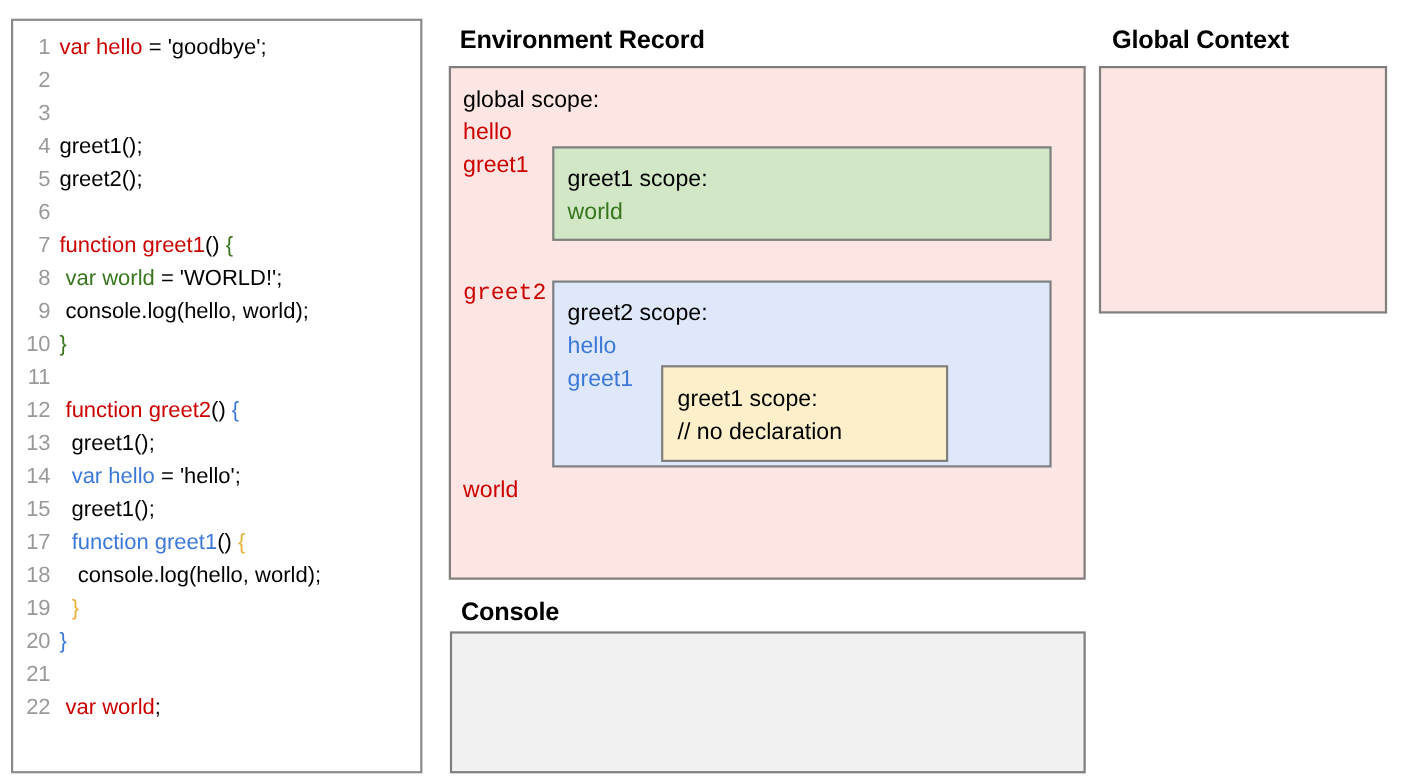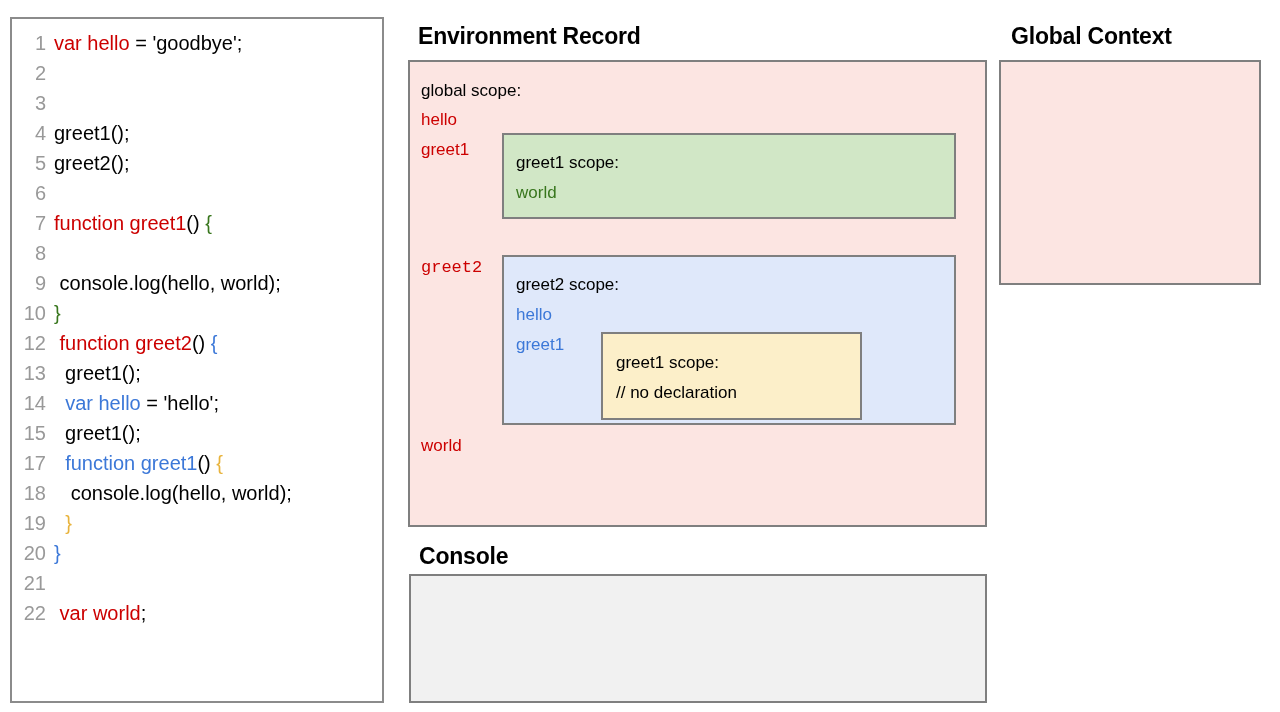--- a/index.html
+++ b/index.html
@@ -125,21 +125,21 @@
     left: 409px;
     top: 574px;
     width: 578px;
     height: 129px;
     background: #f1f1f1;
   }
 
   
   .scope-label {
     position: absolute;
-    font-size: 17px;
+    font-size: 21px;
     line-height: 30px;
     white-space: nowrap;
     color: #000000;
   }
   .var-red   { color: #cc0000; }
   .var-green { color: #38761d; }
   .var-blue  { color: #3c78d8; }
 
   #global-scope-head   { left: 421px; top: 76px; }
   #global-var-hello    { left: 421px; top: 105px; }
@@ -164,23 +164,24 @@
 
   <div class="code-panel">
     <div class="code-lines" id="code-lines">
         <div class="code-line"><span class="ln">1</span><span class="code-text"><span class="tok-red">var hello</span><span class="tok-black"> = 'goodbye';</span></span></div>
         <div class="code-line"><span class="ln">2</span></div>
         <div class="code-line"><span class="ln">3</span><span class="code-text"><span class="tok-black"></span></span></div>
         <div class="code-line"><span class="ln">4</span><span class="code-text"><span class="tok-black">greet1();</span></span></div>
         <div class="code-line"><span class="ln">5</span><span class="code-text"><span class="tok-black">greet2();</span></span></div>
         <div class="code-line"><span class="ln">6</span><span class="code-text"><span class="tok-black"></span></span></div>
         <div class="code-line"><span class="ln">7</span><span class="code-text"><span class="tok-red">function greet1</span><span class="tok-black">() </span><span class="tok-green">{</span></span></div>
-        <div class="code-line"><span class="ln">8</span></div>
+        <div class="code-line"><span class="ln">8</span><span class="code-text"><span class="tok-black"> </span><span class="tok-green">var world</span><span class="tok-black"> = 'WORLD!';</span></span></div>
         <div class="code-line"><span class="ln">9</span><span class="code-text"><span class="tok-black"> console.log(hello, world);</span></span></div>
         <div class="code-line"><span class="ln">10</span><span class="code-text"><span class="tok-green">}</span></span></div>
+        <div class="code-line"><span class="ln">11</span><span class="code-text"><span class="tok-black"></span></span></div>
         <div class="code-line"><span class="ln">12</span><span class="code-text"><span class="tok-black"> </span><span class="tok-red">function greet2</span><span class="tok-black">() </span><span class="tok-blue">{</span></span></div>
         <div class="code-line"><span class="ln">13</span><span class="code-text"><span class="tok-black">  greet1();</span></span></div>
         <div class="code-line"><span class="ln">14</span><span class="code-text"><span class="tok-black">  </span><span class="tok-blue">var hello</span><span class="tok-black"> = 'hello';</span></span></div>
         <div class="code-line"><span class="ln">15</span><span class="code-text"><span class="tok-black">  greet1();</span></span></div>
         <div class="code-line"><span class="ln">17</span><span class="code-text"><span class="tok-black">  </span><span class="tok-blue">function greet1</span><span class="tok-black">() </span><span class="tok-orange">{</span></span></div>
         <div class="code-line"><span class="ln">18</span><span class="code-text"><span class="tok-black">   console.log(hello, world);</span></span></div>
         <div class="code-line"><span class="ln">19</span><span class="code-text"><span class="tok-black">  </span><span class="tok-orange">}</span></span></div>
         <div class="code-line"><span class="ln">20</span><span class="code-text"><span class="tok-blue">}</span></span></div>
         <div class="code-line"><span class="ln">21</span><span class="code-text"><span class="tok-black"></span></span></div>
         <div class="code-line"><span class="ln">22</span><span class="code-text"><span class="tok-black"> </span><span class="tok-red">var world</span><span class="tok-black">;</span></span></div>

